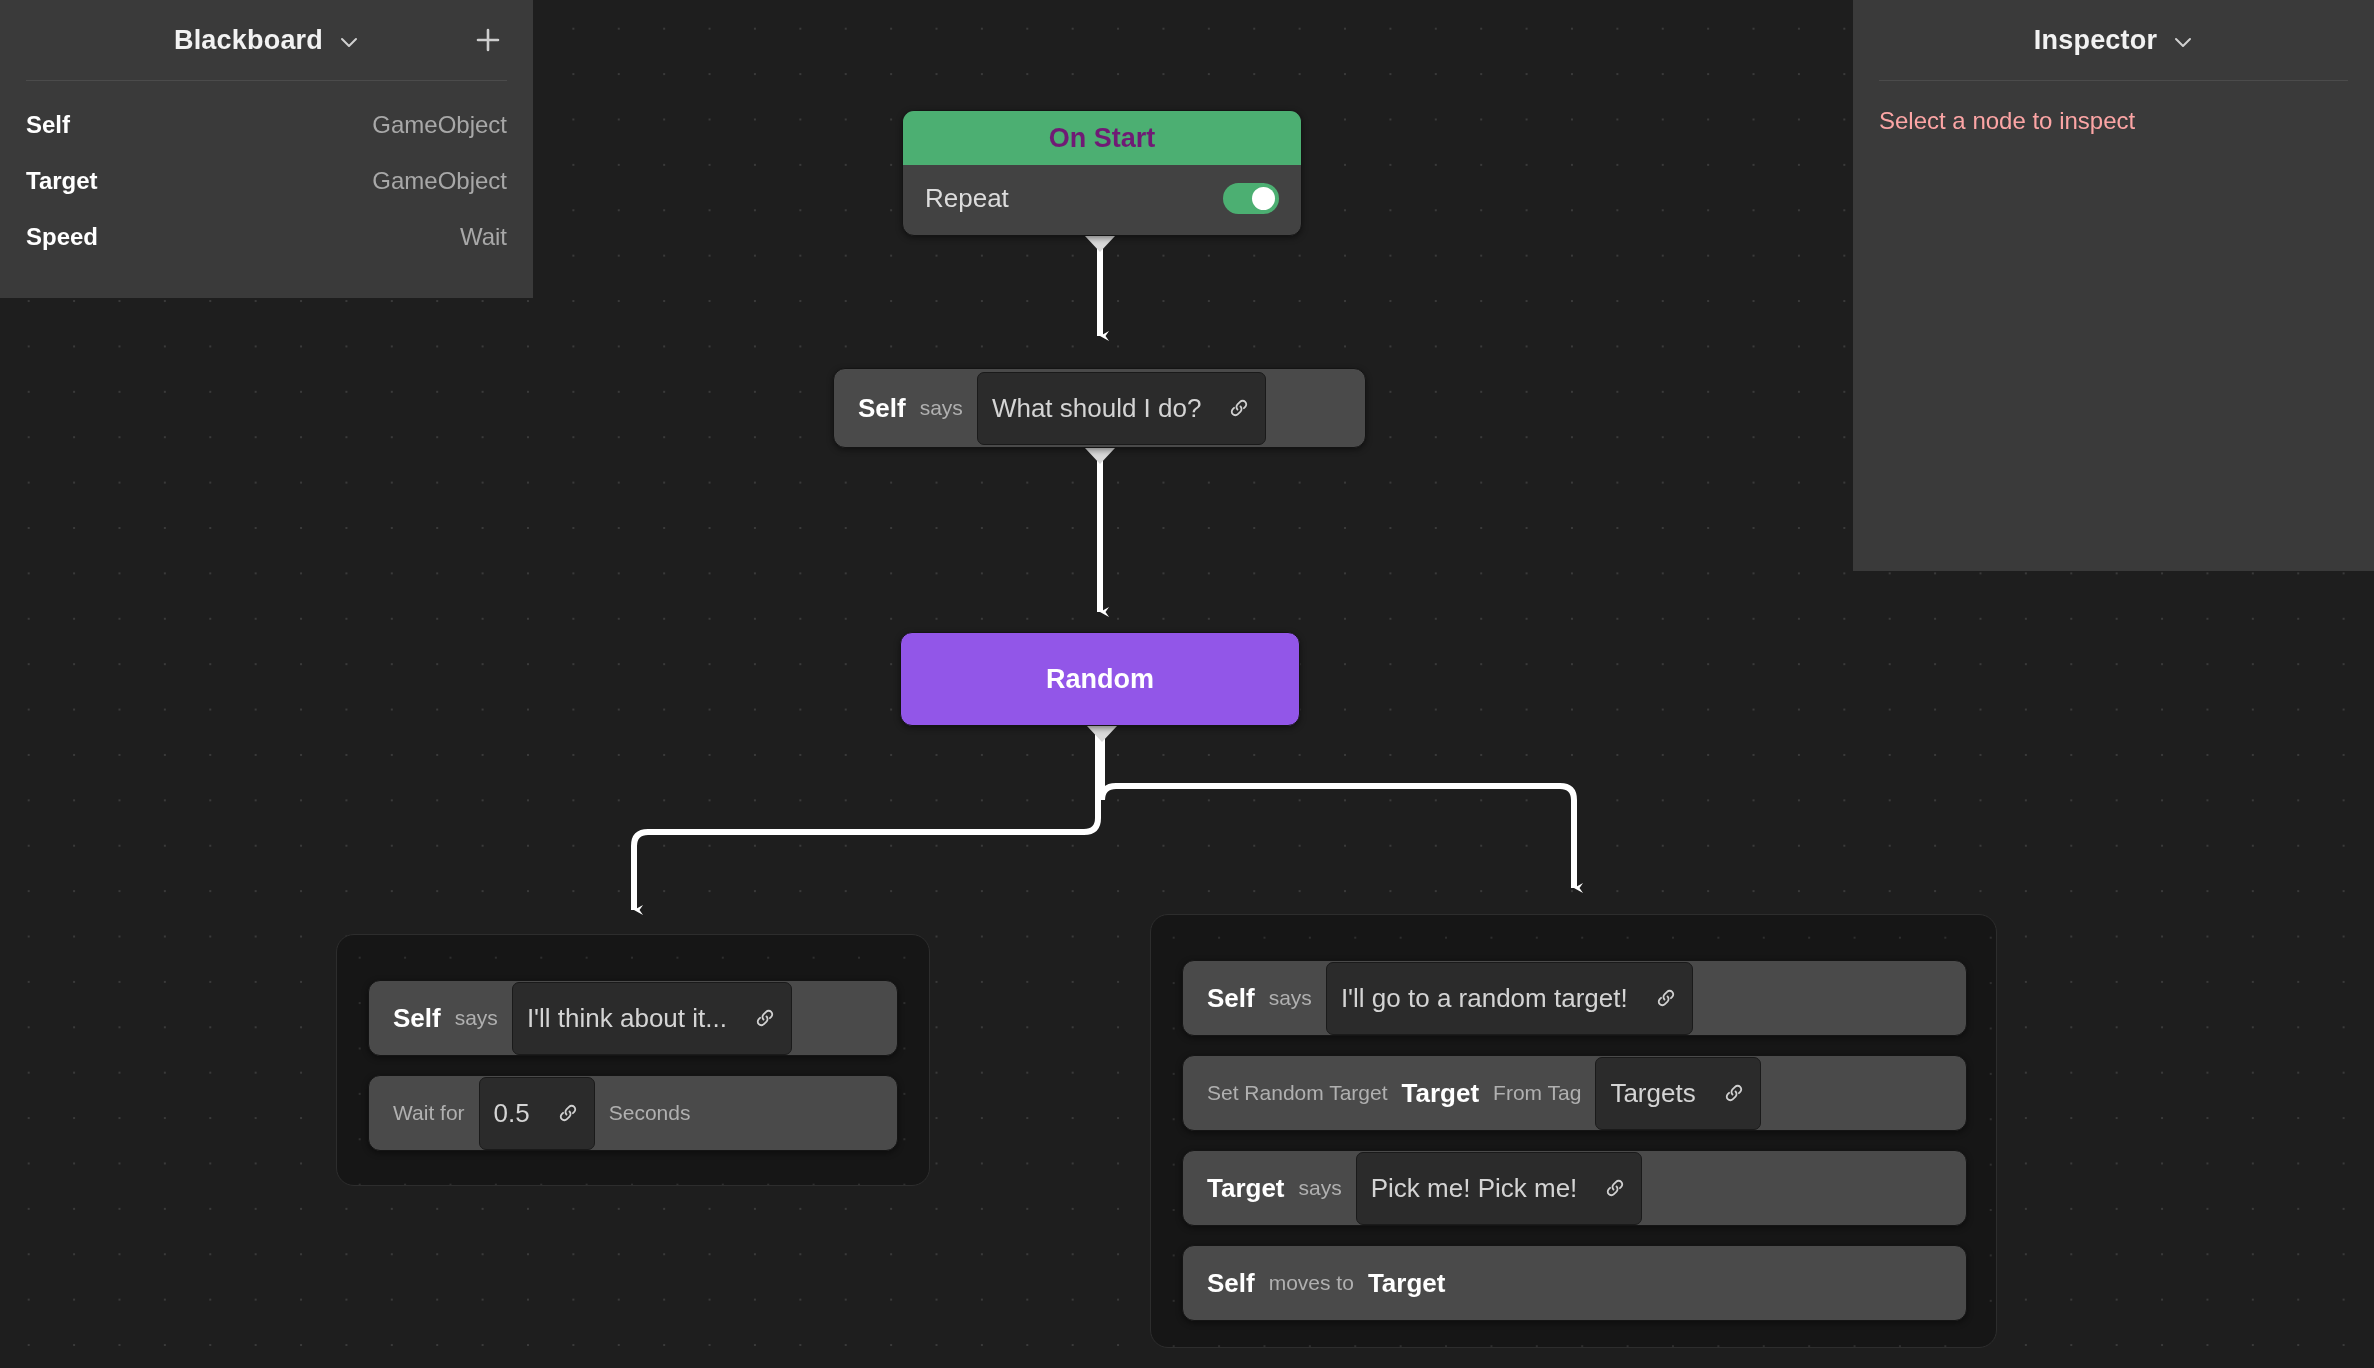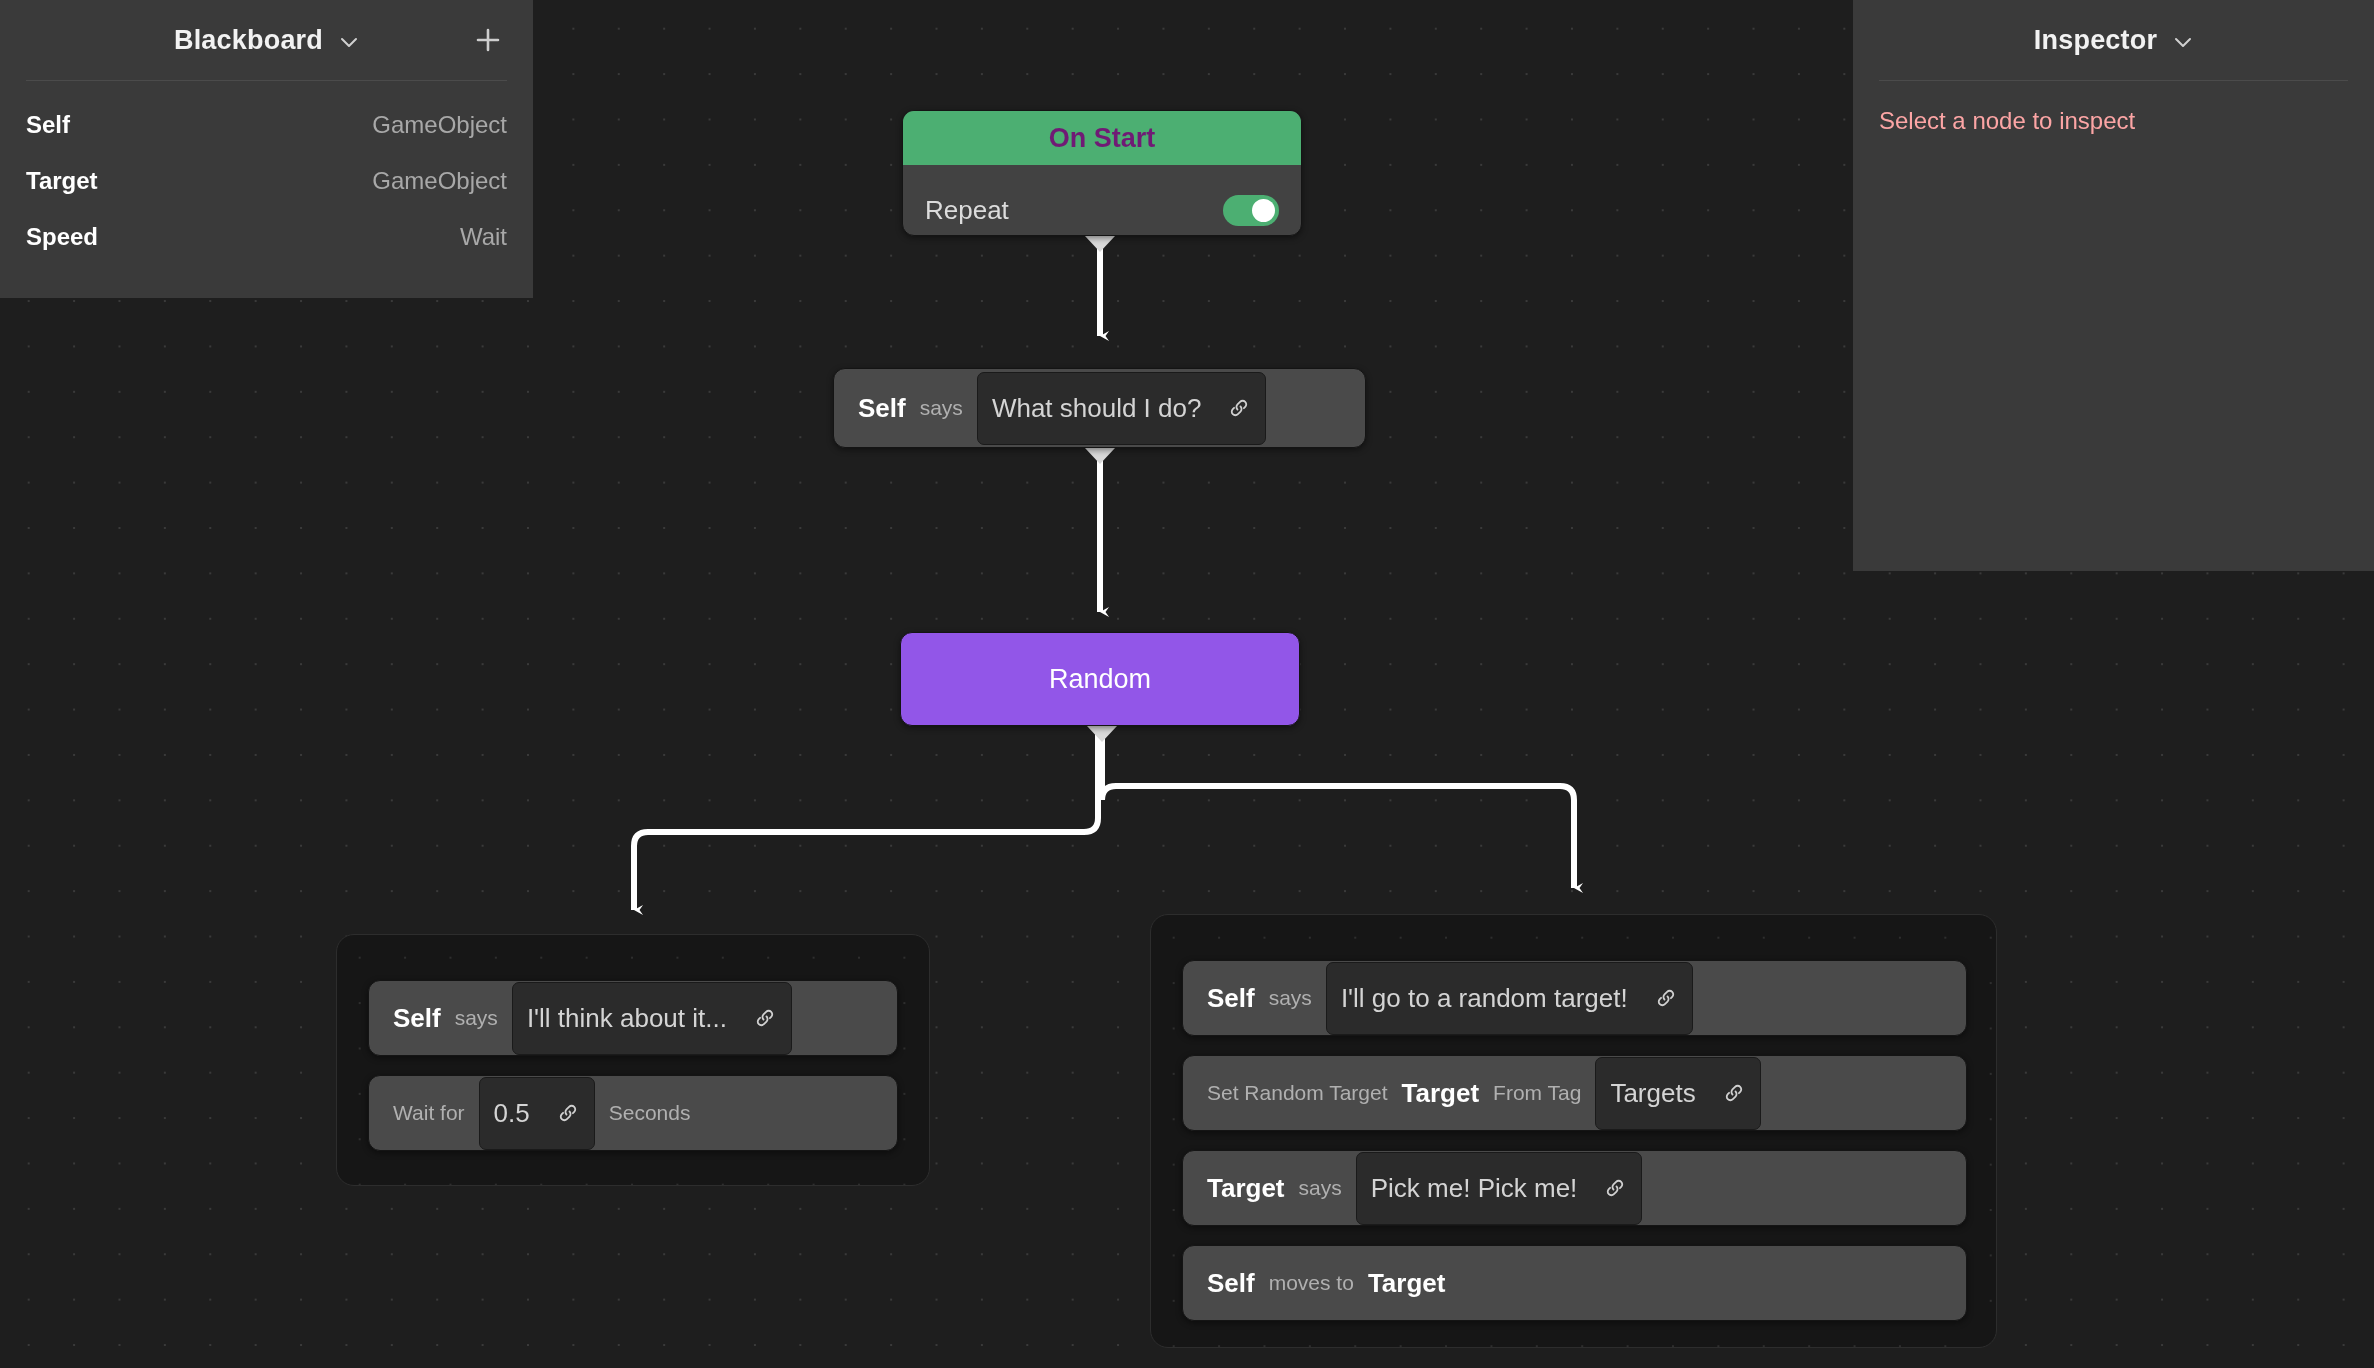--- a/index.html
+++ b/index.html
@@ -112,21 +112,20 @@
     font-size: 27px;
     font-weight: bold;
     color: #701a75;
   }
   .node-event-body {
     height: 66px;
     display: flex;
     align-items: center;
     justify-content: space-between;
     padding: 0 22px 0 22px;
-    margin-top: 12px;
   }
   .node-event-body .lbl {
     font-size: 26px;
     color: #dcdcdc;
   }
   .toggle {
     width: 56px;
     height: 31px;
     border-radius: 16px;
     background: #4caf72;
@@ -153,21 +152,21 @@
   }
 
   .node-composite {
     background: #9256e8;
     border: 1.5px solid #141414;
     display: flex;
     align-items: center;
     justify-content: center;
     border-radius: 12px;
     font-size: 27px;
-    font-weight: normal;
+    font-weight: bold;
     color: #ffffff;
   }
 
   
   .tok-var {
     font-size: 26px;
     font-weight: bold;
     color: #ffffff;
     white-space: nowrap;
   }

